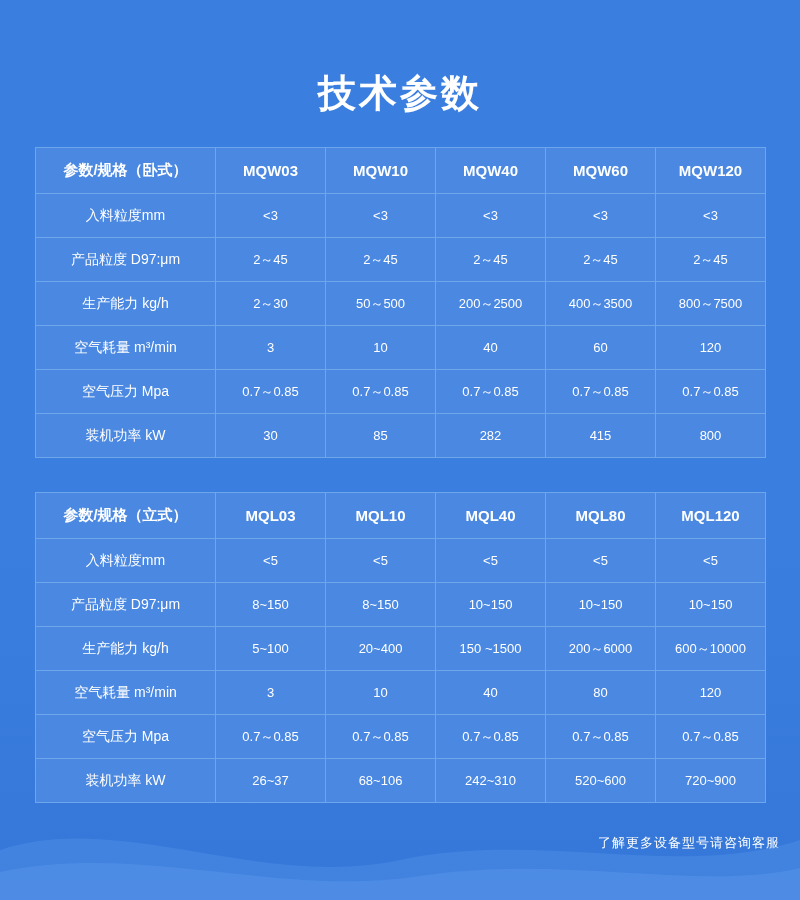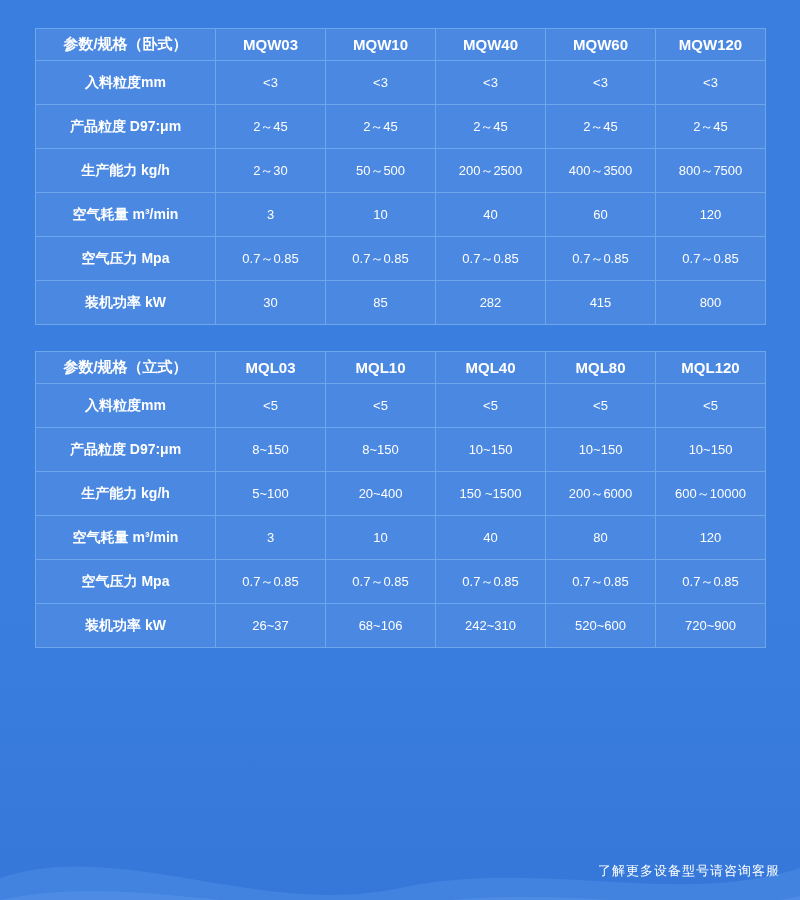--- a/index.html
+++ b/index.html
@@ -59,54 +59,55 @@
     font-size: 14px;
     font-weight: bold;
     color: #ffffff;
     background: #4a88e2;
     padding: 0 4px;
     box-sizing: border-box;
   }
   .spec-table thead th {
     background: #4a88e2;
     font-size: 15px;
-    height: 32px;
+    height: 46px;
   }
   .spec-table thead th.first-col {
     text-align: center;
   }
   .spec-table td.row-head {
     text-align: center;
-    font-weight: bold;
+    font-weight: normal;
     font-size: 14px;
   }
   .spec-table td.value {
     font-weight: normal;
     font-size: 13px;
   }
   .col-first { width: 180px; }
   .col-rest { width: 110px; }
 
-  .table2 { margin-top: 26px; }
+  .table2 { margin-top: 34px; }
 
   .footnote {
     position: absolute;
     right: 20px;
     bottom: 48px;
     font-size: 13px;
     color: #ffffff;
     letter-spacing: 1px;
     font-weight: normal;
   }
 </style>
 </head>
 <body>
 
 <div class="page">
 
+  <div class="title">技术参数</div>
 
   <div class="table-wrap">
 
     <table class="spec-table table1">
       <colgroup>
         <col class="col-first">
           <col class="col-rest">
           <col class="col-rest">
           <col class="col-rest">
           <col class="col-rest">

